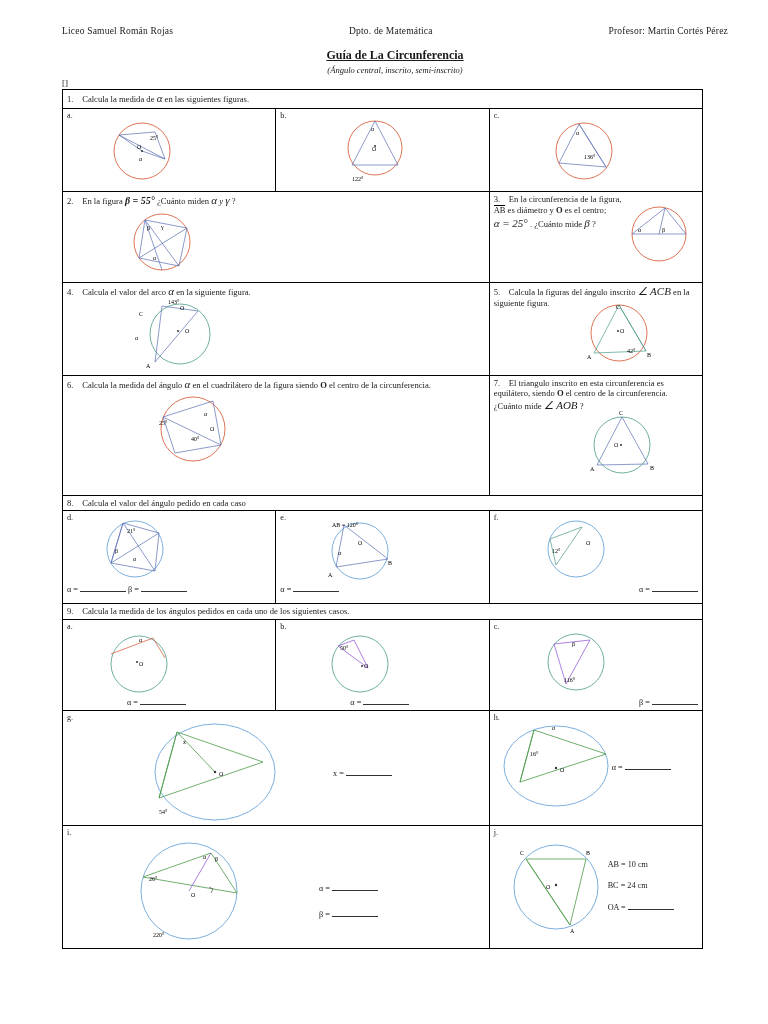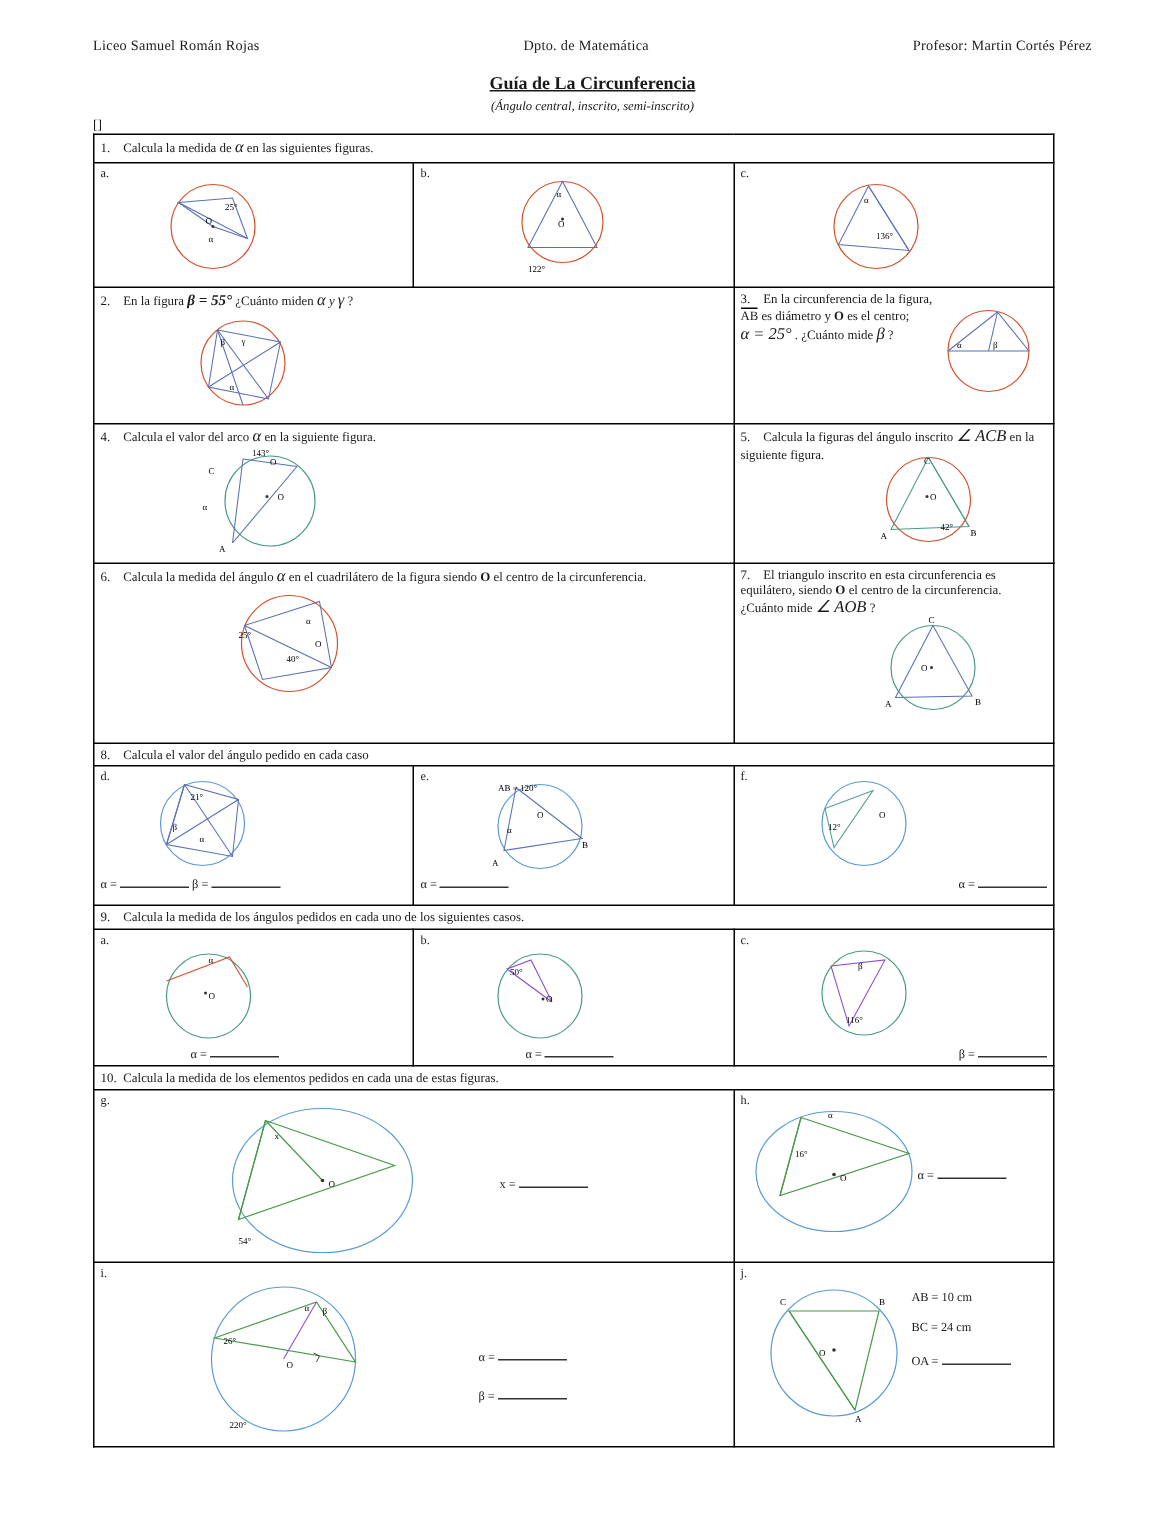--- a/index.html
+++ b/index.html
@@ -340,26 +340,20 @@
             <text class="lbl small" x="70" y="50">116°</text>
           </svg>
         </div>
         <div class="ans" style="margin-top:2px;text-align:right">
           <span>β =</span>
           <span class="ansline"></span>
         </div>
       </td>
     </tr>
 
-    <tr>
-      <td colspan="3">
-        <span class="q"><span class="num">10.</span>
-        <span>Calcula la medida de los elementos pedidos en cada una de estas figuras.</span></span>
-      </td>
-    </tr>
 
     <tr>
       <td colspan="2" style="height:110px">
         <div class="letter">g.</div>
         <div class="fig">
           <svg width="380" height="96" viewBox="0 0 380 96">
             <ellipse cx="148" cy="48" rx="60" ry="48" fill="none" stroke="#5a9ad4" stroke-width="0.8"></ellipse>
             <path d="M110 8 L196 38 L92 74 Z" fill="none" stroke="#4a9a4a" stroke-width="0.8"></path>
             <path d="M110 8 L92 74 M110 8 L148 48" fill="none" stroke="#4a9a4a" stroke-width="0.8"></path>
             <circle cx="148" cy="48" r="1.2" fill="#333"></circle>
@@ -425,21 +419,21 @@
             <circle cx="62" cy="48" r="42" fill="none" stroke="#5a9ad4" stroke-width="0.8"></circle>
             <path d="M32 20 L92 20 L76 86 Z" fill="none" stroke="#4a9a4a" stroke-width="0.8"></path>
             <path d="M32 20 L76 86" fill="none" stroke="#4a9a4a" stroke-width="0.8"></path>
             <circle cx="62" cy="46" r="1.2" fill="#333"></circle>
             <text class="lbl small" x="26" y="16">C</text>
             <text class="lbl small" x="92" y="16">B</text>
             <text class="lbl small" x="52" y="50">O</text>
             <text class="lbl small" x="76" y="94">A</text>
           </svg>
         </div>
-        <div class="ans" style="position:absolute;left:118px;top:18px">
+        <div class="ans" style="position:absolute;left:118px;top:34px">
           <div>AB = 10 cm</div>
           <div style="margin-top:10px">BC = 24 cm</div>
           <div style="margin-top:10px">
             <span>OA =</span>
             <span class="ansline"></span>
           </div>
         </div>
       </td>
     </tr>
 

